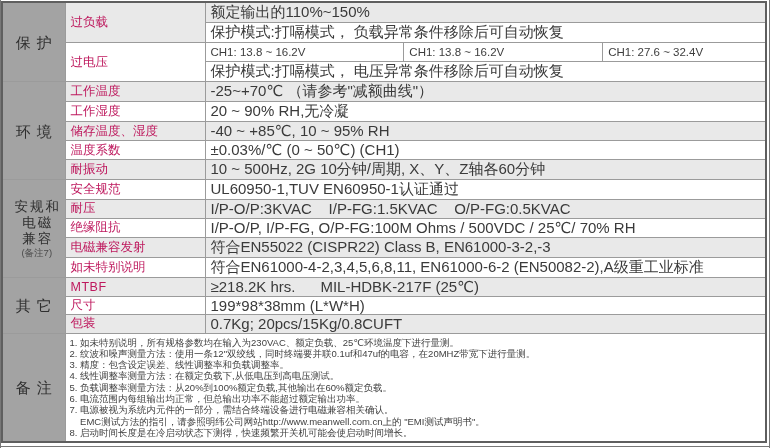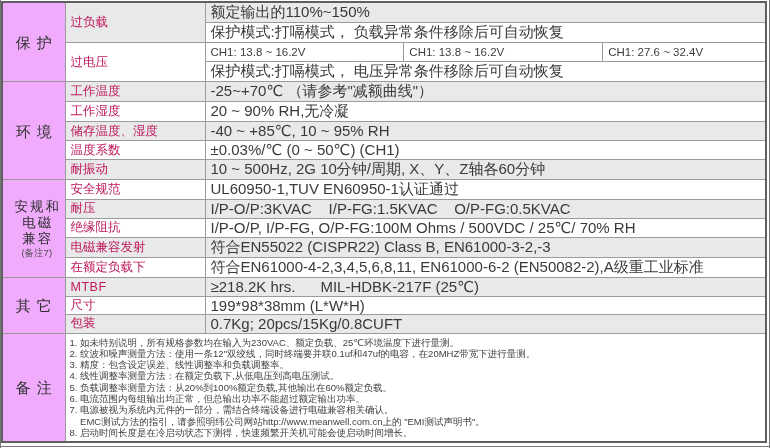--- a/index.html
+++ b/index.html
@@ -21,21 +21,21 @@
   col.c1{width:63px;}
   col.c2{width:140px;}
   td{
     border:1px solid #9b9b9b;
     padding:0 5px;vertical-align:middle;overflow:hidden;
   }
   tr.r{height:18.5px;}
   .shade{background:#e9e9e9;}
   .group{
     text-align:center;font-size:15px;color:#2f2f2f;
-    letter-spacing:6px;padding:3px 0 0 6px;background:#f0abfc;
+    letter-spacing:6px;padding:3px 0 0 6px;background:#a3a3a3;
   }
   .group .gl{font-size:13.5px;letter-spacing:2px;padding-left:2px;line-height:16px;}
   .group .gnote{font-size:9.5px;letter-spacing:0;padding-left:0;color:#4a4a4a;text-align:center;}
   .label{font-size:12.5px;color:#be185d;white-space:nowrap;}
   .label.bold{font-weight:normal;font-size:12.5px;letter-spacing:.5px;}
   .value{font-size:15px;white-space:pre;color:#3a3a3a;}
   .split-cell{padding:0;}
   .split{display:flex;height:100%;align-items:flex-end;gap:36px;}
   .split > div{flex:1;padding:0 5px;font-size:11.5px;white-space:pre;line-height:18px;}
   .split > div + div{border-left:1px solid #9b9b9b;align-self:stretch;display:flex;align-items:center;}
@@ -122,21 +122,21 @@
     </tr>
     <tr class="r">
       <td class="label">绝缘阻抗</td>
       <td class="value">I/P-O/P, I/P-FG, O/P-FG:100M Ohms / 500VDC / 25℃/ 70% RH</td>
     </tr>
     <tr class="r">
       <td class="label shade">电磁兼容发射</td>
       <td class="value shade">符合EN55022 (CISPR22) Class B, EN61000-3-2,-3</td>
     </tr>
     <tr class="r">
-      <td class="label">在额定负载下</td>
+      <td class="label">如未特别说明</td>
       <td class="value">符合EN61000-4-2,3,4,5,6,8,11, EN61000-6-2 (EN50082-2),A级重工业标准</td>
     </tr>
 
     <tr class="r">
       <td class="group" rowspan="3">其它</td>
       <td class="label bold shade">MTBF</td>
       <td class="value shade">≥218.2K hrs.      MIL-HDBK-217F (25℃)</td>
     </tr>
     <tr class="r">
       <td class="label">尺寸</td>

